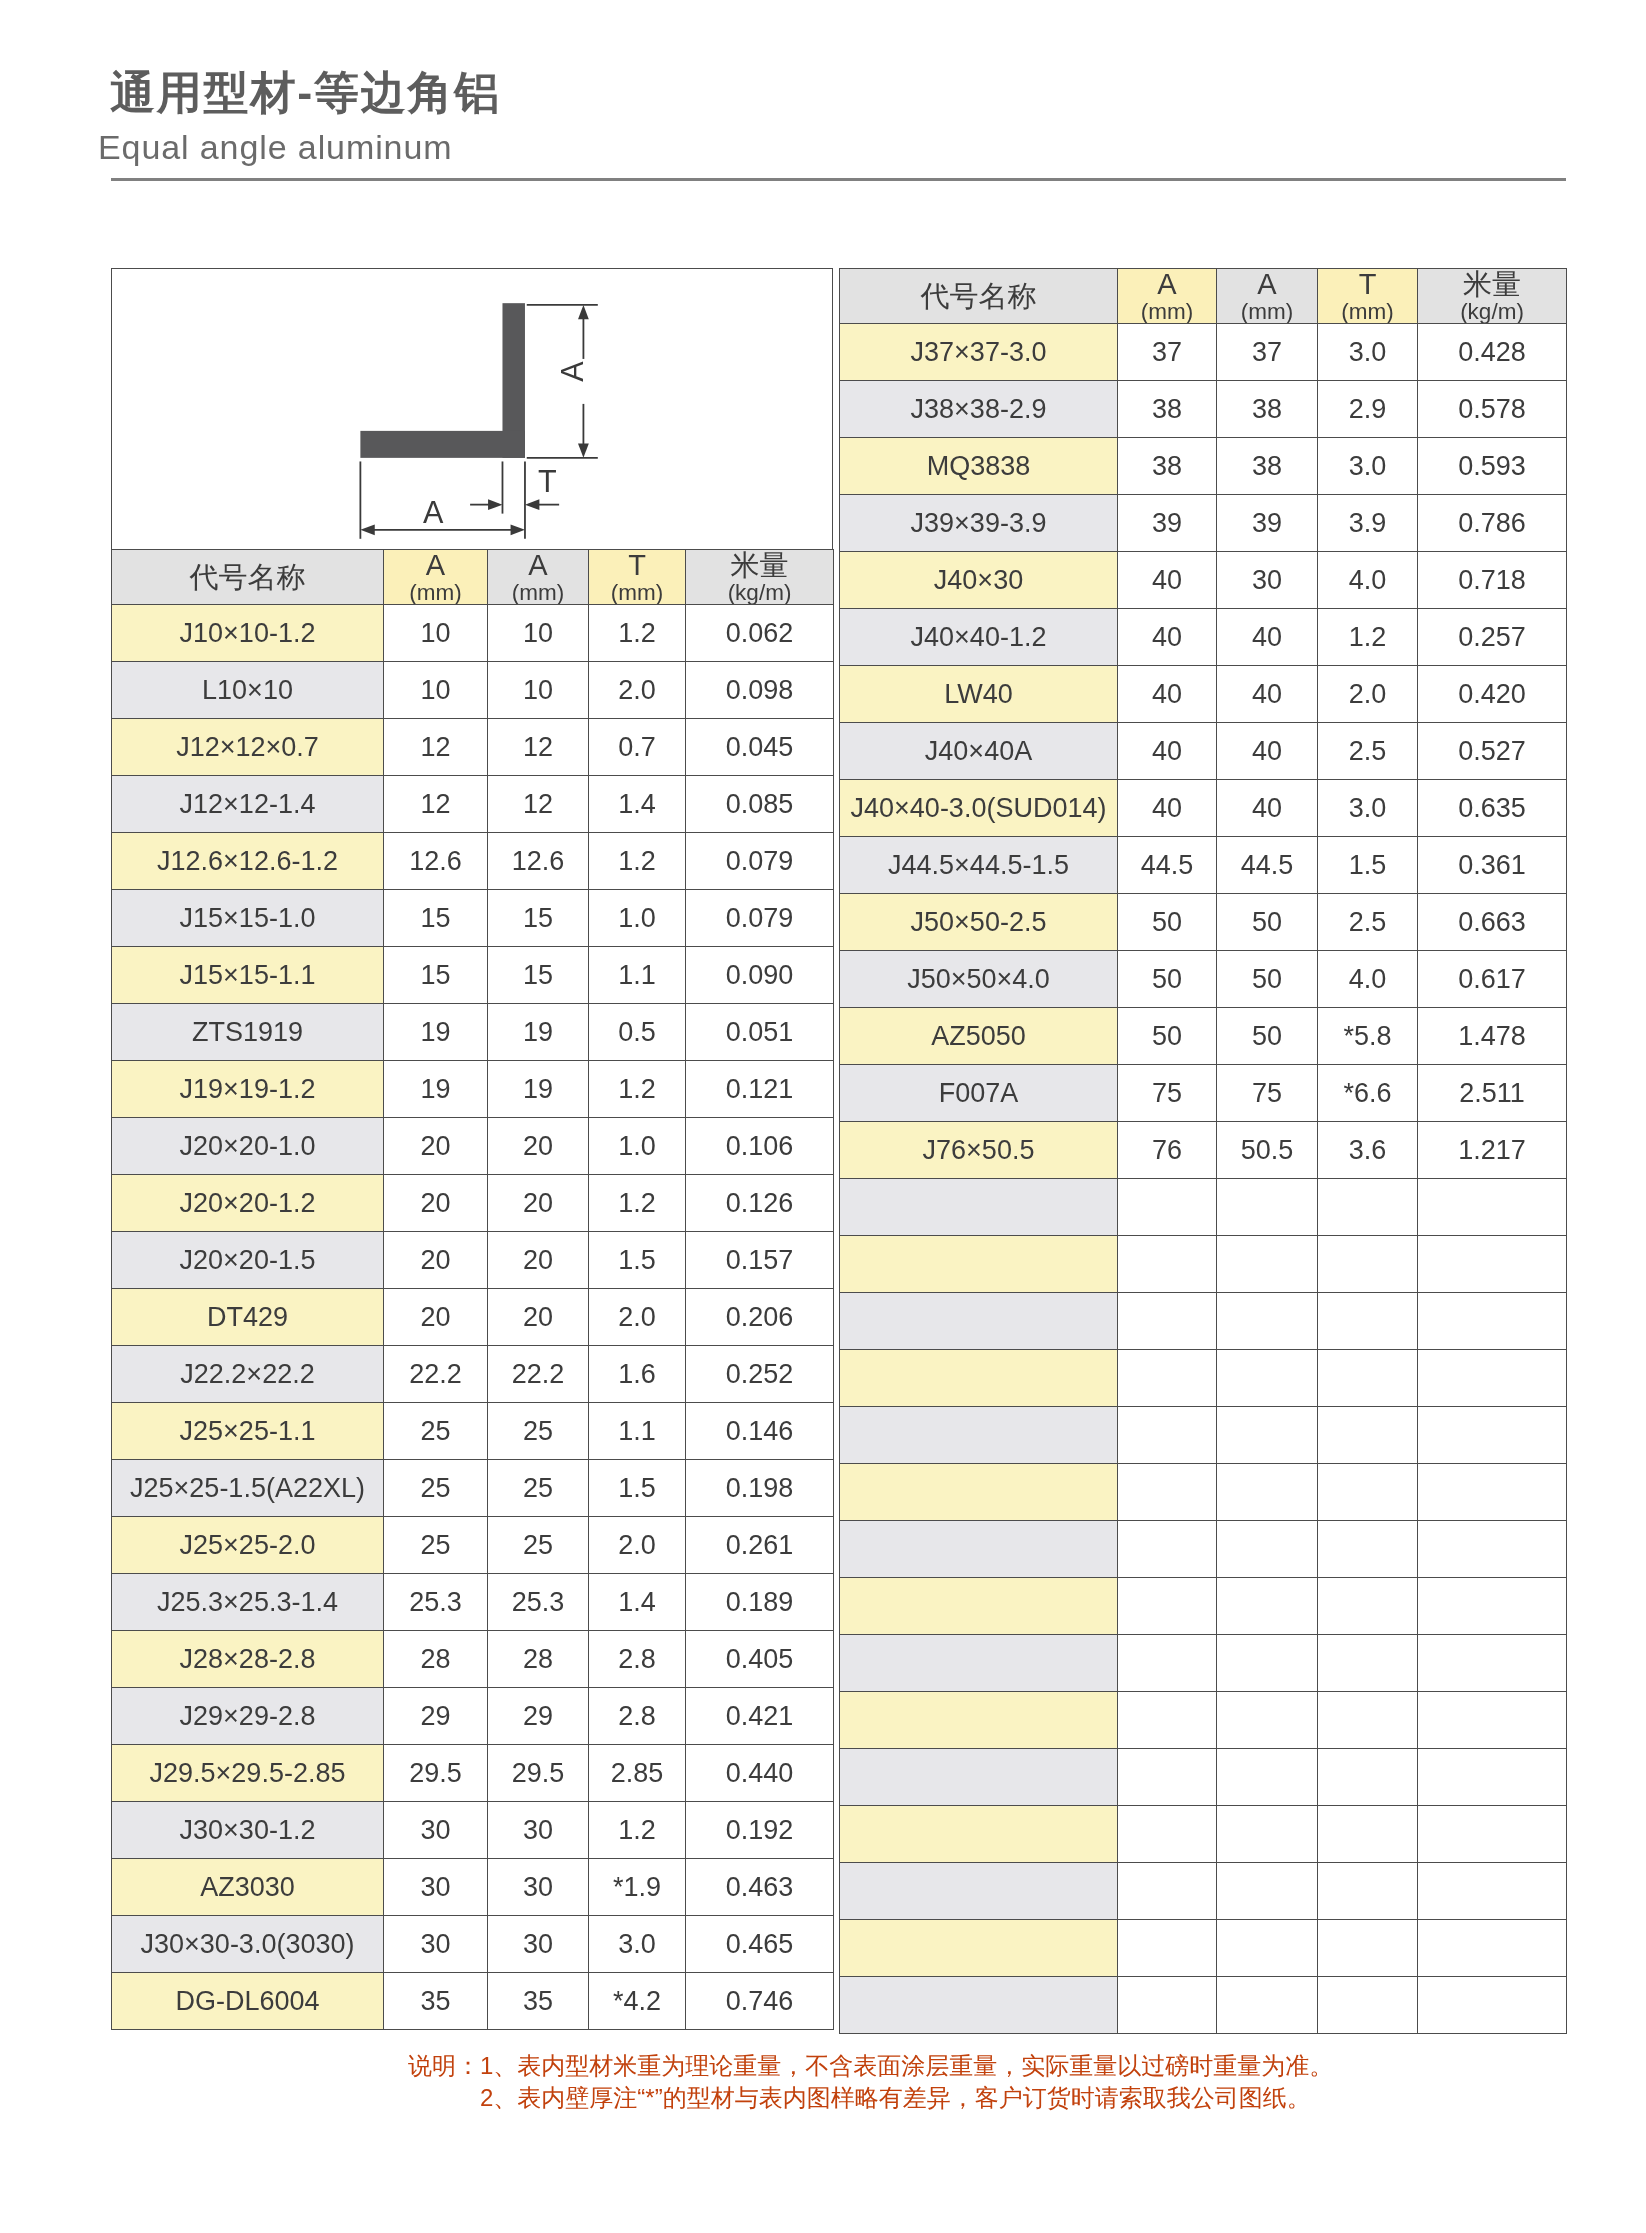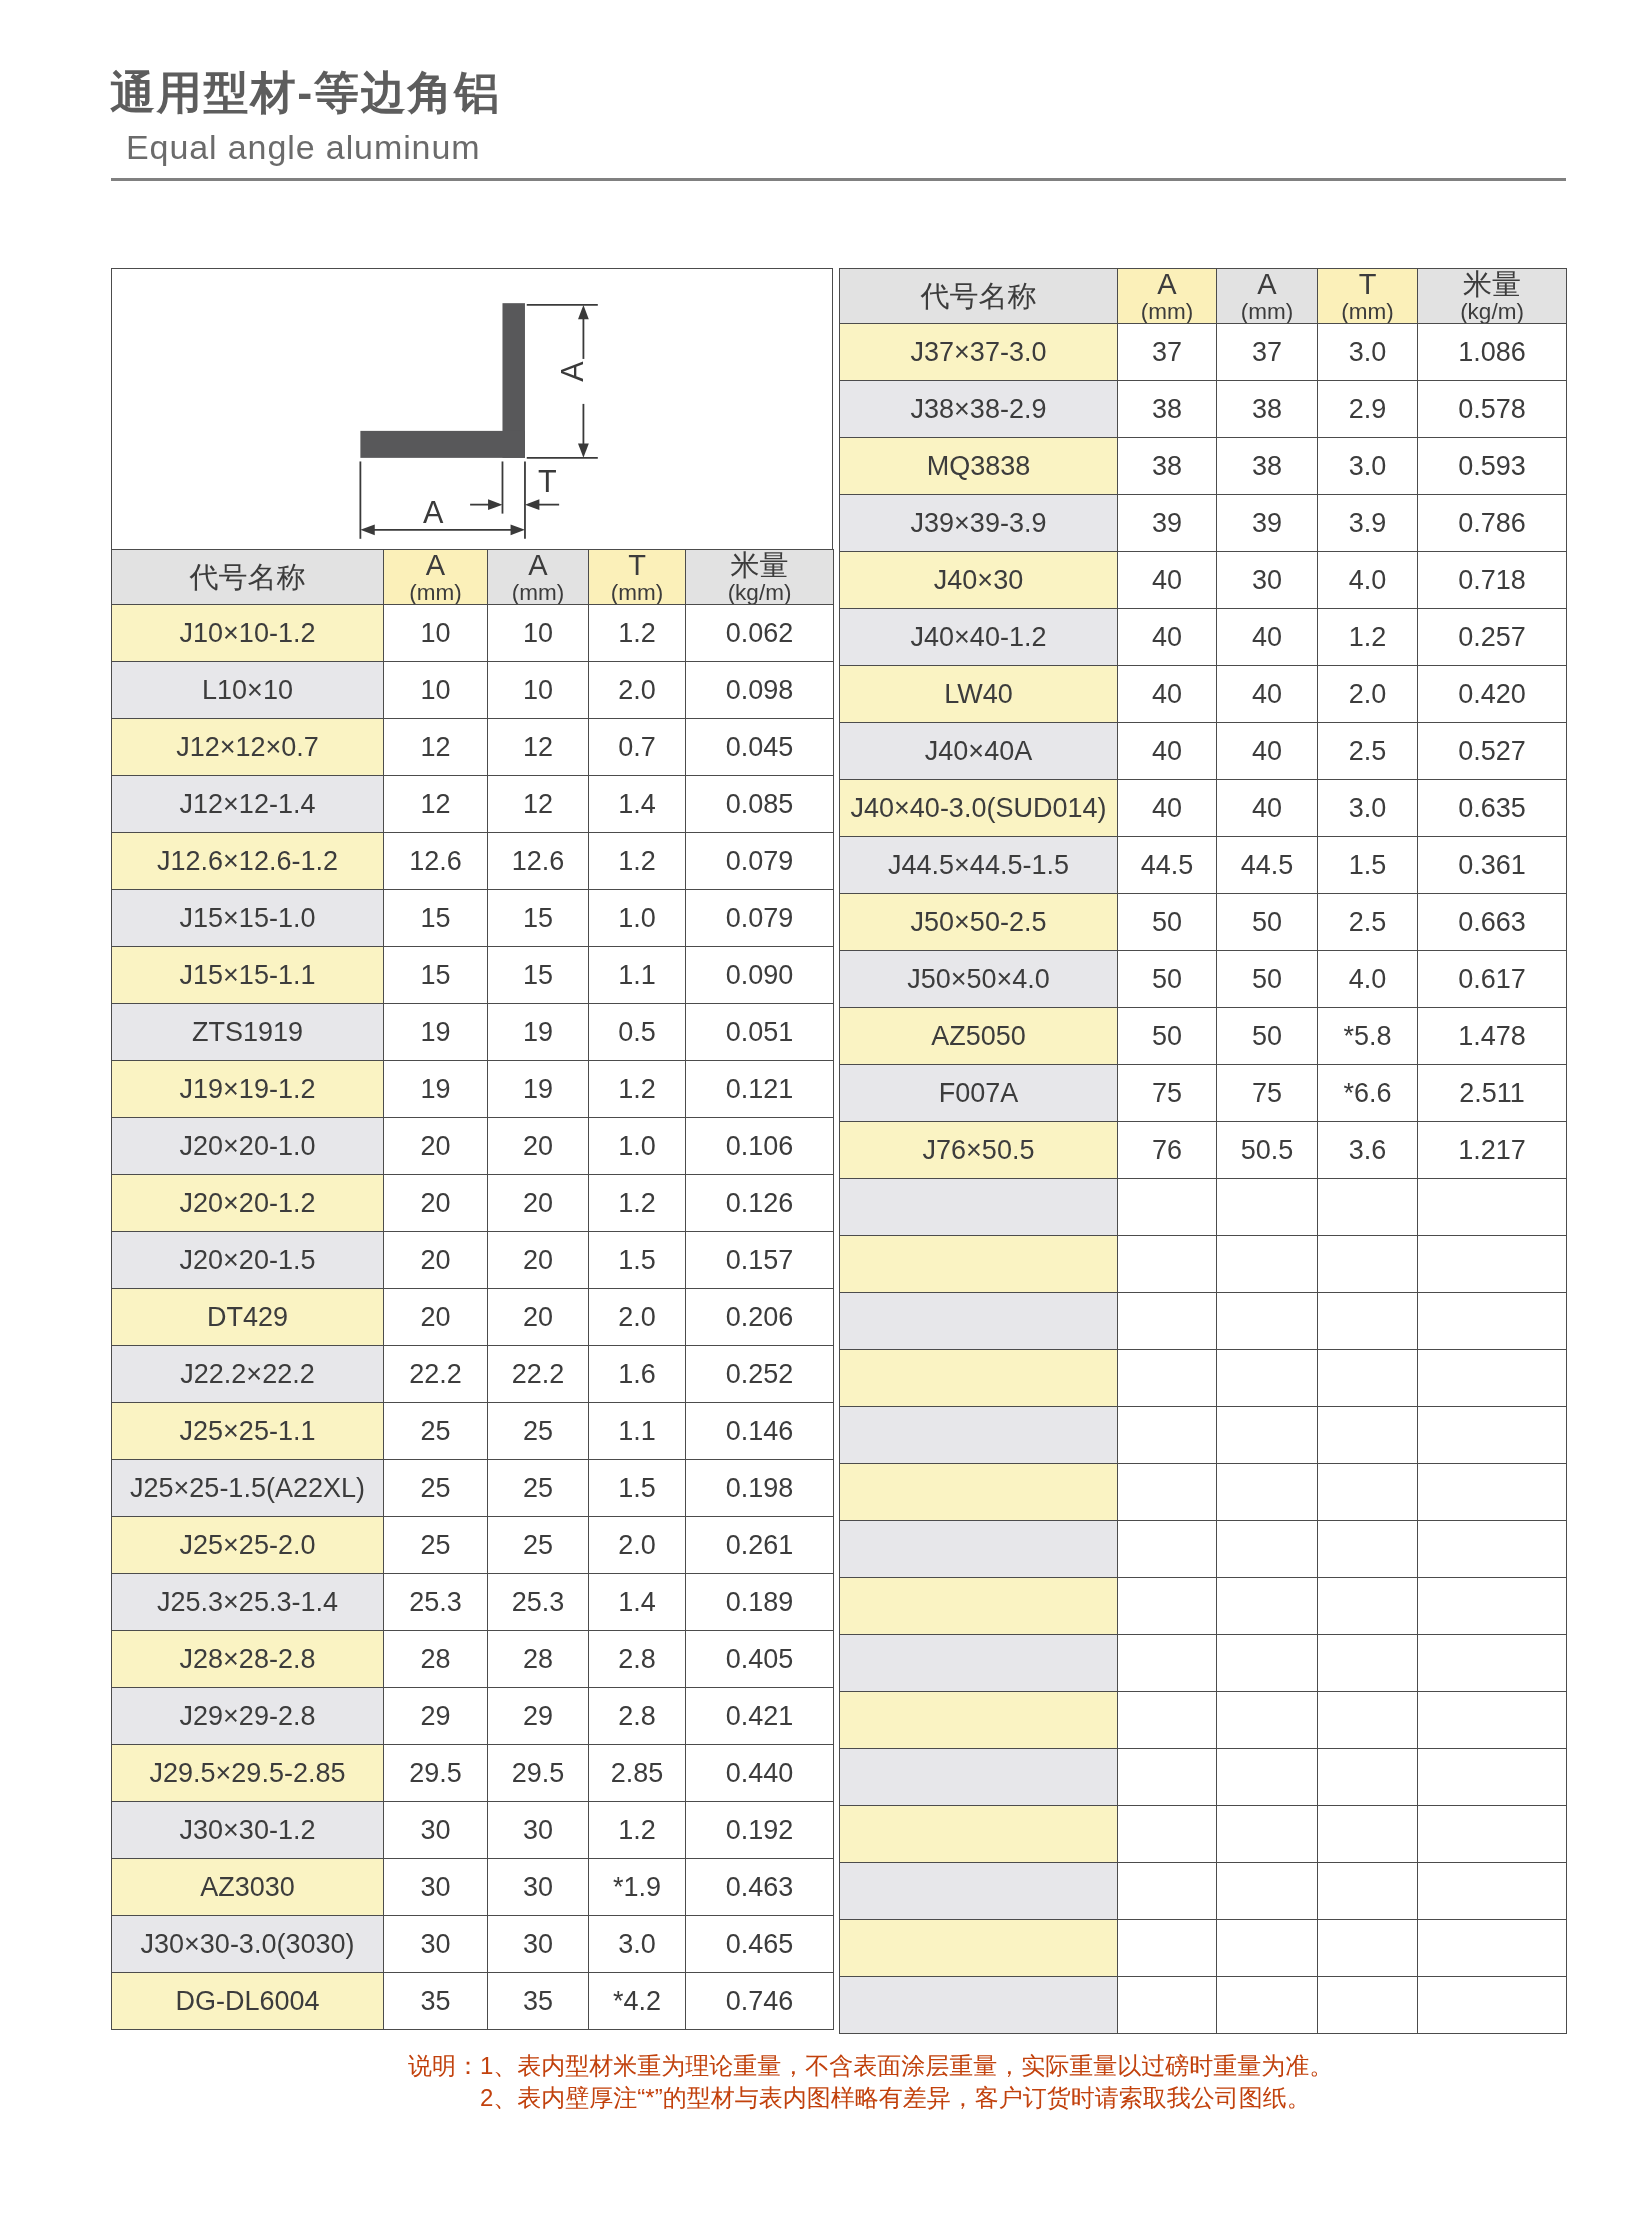--- a/index.html
+++ b/index.html
@@ -18,21 +18,21 @@
     position:relative;width:1646px;height:2233px;background:#ffffff;
     font-family:"Liberation Sans","DejaVu Sans",sans-serif;color:var(--text);
     overflow:hidden;
     margin-left:34px;
   }
   .title-zh{
     position:absolute;left:76px;top:63px;margin:0;
     font-size:45px;font-weight:bold;color:var(--title_gray);letter-spacing:1.8px;
   }
   .title-en{
-    position:absolute;left:92px;top:128px;
+    position:absolute;left:64px;top:128px;
     font-size:34px;font-weight:normal;color:#6B6B6B;letter-spacing:0.9px;
   }
   .rule{
     position:absolute;left:77px;top:178px;width:1455px;height:2.7px;
     background:var(--rule_gray);
   }
   .diagram-box{
     position:absolute;left:77px;top:268px;width:722px;height:281px;
     box-sizing:border-box;border:1.8px solid var(--border);border-bottom:none;
     background:#fff;
@@ -349,21 +349,21 @@
             <div class="h2">(kg/m)</div>
           </th>
       </tr>
     </thead>
     <tbody>
         <tr>
           <td class="name-yellow">J37×37-3.0</td>
           <td>37</td>
           <td>37</td>
           <td>3.0</td>
-          <td>1.086</td>
+          <td>0.428</td>
         </tr>
         <tr>
           <td class="name-gray">J38×38-2.9</td>
           <td>38</td>
           <td>38</td>
           <td>2.9</td>
           <td>0.578</td>
         </tr>
         <tr>
           <td class="name-yellow">MQ3838</td>

